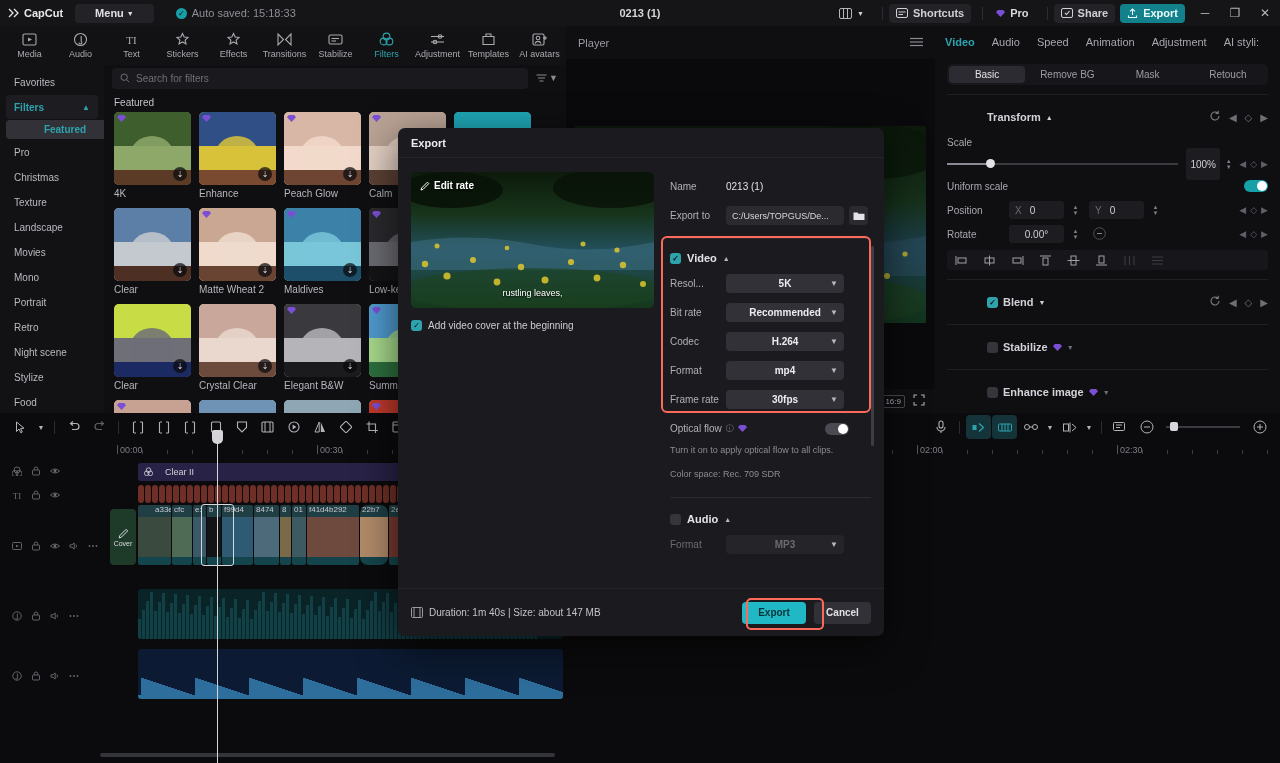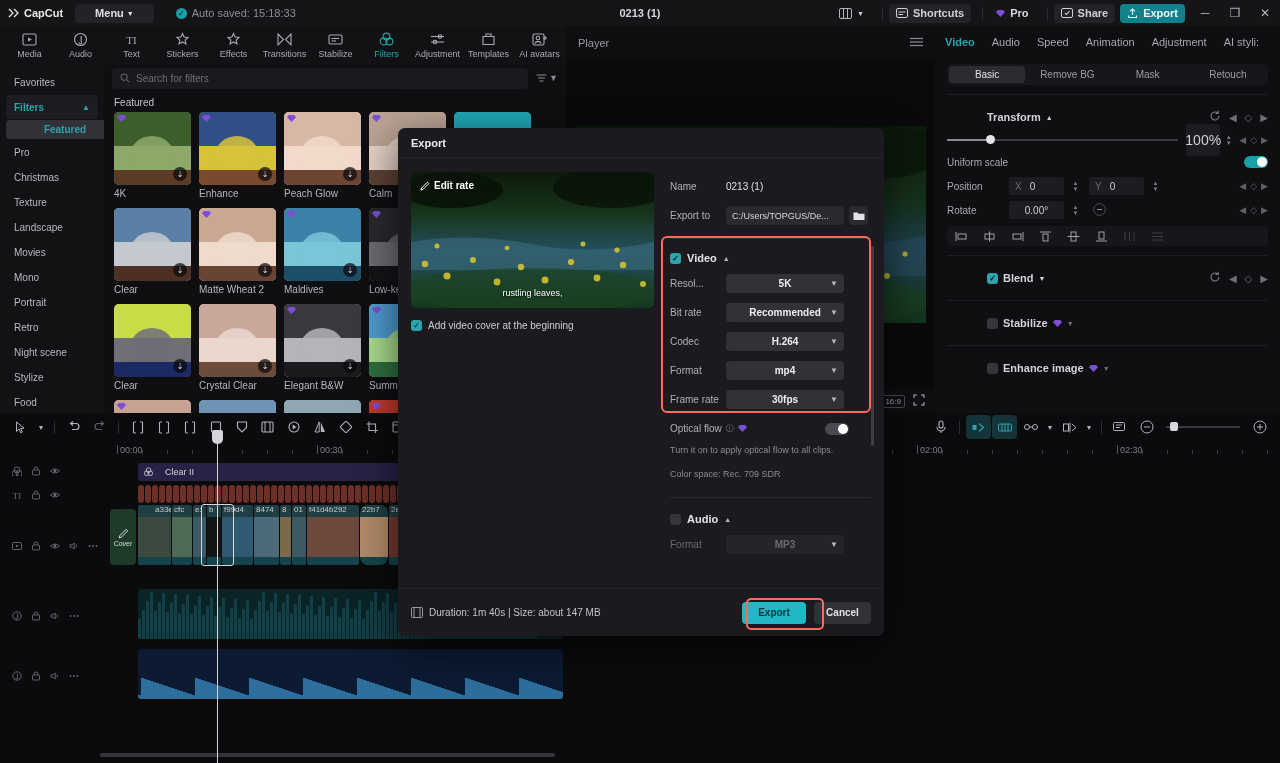--- a/index.html
+++ b/index.html
@@ -114,21 +114,21 @@
   .rowhdr { display: flex; align-items: center; justify-content: space-between; height: 26px; margin-left: 40px; }
   .rowhdr-l { display: flex; align-items: center; gap: 5px; font-size: 11px; color: #d2d2d8; font-weight: bold; }
   .rowhdr-r { display: flex; align-items: center; gap: 8px; color: #6f6f78; font-size: 10px; }
   .chk { width: 11px; height: 11px; border-radius: 3px; background: #2ea3ad; display: inline-flex; align-items: center; justify-content: center; font-size: 8px; color: #0d0d10; }
   .chk.off { background: #35353c; }
   .lblrow { display: flex; align-items: center; height: 24px; font-size: 10px; color: #a8a8b0; }
   .lbl { width: 62px; }
   .slider { flex: 1; height: 2px; background: #3a3a41; position: relative; margin-right: 8px; }
   .slider .fill { position: absolute; left: 0; top: 0; height: 2px; width: 17%; background: #8a8a92; }
   .slider .knob { position: absolute; left: 17%; top: -4px; width: 9px; height: 9px; border-radius: 50%; background: #e3e3e6; }
-  .numbox { width: 34px; height: 32px; background: #1c1c21; border-radius: 3px; display: flex; align-items: center; justify-content: center; font-size: 14px; color: #cfcfd4; }
+  .numbox { width: 34px; height: 32px; background: #1c1c21; border-radius: 3px; display: flex; align-items: center; justify-content: center; font-size: 10px; color: #cfcfd4; }
   .stepper { width: 11px; display: flex; flex-direction: column; align-items: center; color: #7c7c85; font-size: 6px; margin-left: 3px; }
   .kf { display: flex; align-items: center; gap: 4px; color: #5f5f68; font-size: 9px; margin-left: auto; }
   .toggle { width: 24px; height: 12px; border-radius: 6px; background: #17a0a8; position: relative; margin-left: auto; }
   .toggle .tk { position: absolute; right: 1px; top: 1px; width: 10px; height: 10px; border-radius: 50%; background: #fff; }
   .fieldwrap { display: flex; align-items: center; gap: 3px; }
   .xyfield { width: 55px; height: 18px; background: #1c1c21; border-radius: 3px; display: flex; align-items: center; padding: 0 6px; font-size: 10px; color: #cfcfd4; }
   .xyfield .ax { color: #6b6b74; margin-right: 8px; }
   .alignbar { display: flex; align-items: center; gap: 0; height: 20px; background: #17171b; border-radius: 4px; margin-top: 4px; }
   .alignbtn { width: 28px; height: 20px; display: flex; align-items: center; justify-content: center; color: #a0a0a8; }
   .alignbtn.dim { color: #3d3d44; }
@@ -825,20 +825,23 @@
                 <path d="M10 6a4 4 0 1 1-1.2-2.85" stroke="#7c7c85" fill="none" stroke-width="1.1"></path>
                 <path d="M9.2 0.8 V3.4 H6.6" stroke="#7c7c85" fill="none" stroke-width="1.1"></path>
               </svg>
           </span>
           <span>◀</span>
           <span>◇</span>
           <span>▶</span>
         </div>
       </div>
 
+      <div class="lblrow">
+        <span class="lbl">Scale</span>
+      </div>
       <div class="lblrow" style="height:20px">
         <div class="slider">
           <div class="fill"></div>
           <div class="knob"></div>
         </div>
         <div class="numbox">100%</div>
         <div class="stepper">
             <span>▲</span>
             <span>▼</span>
           </div>

